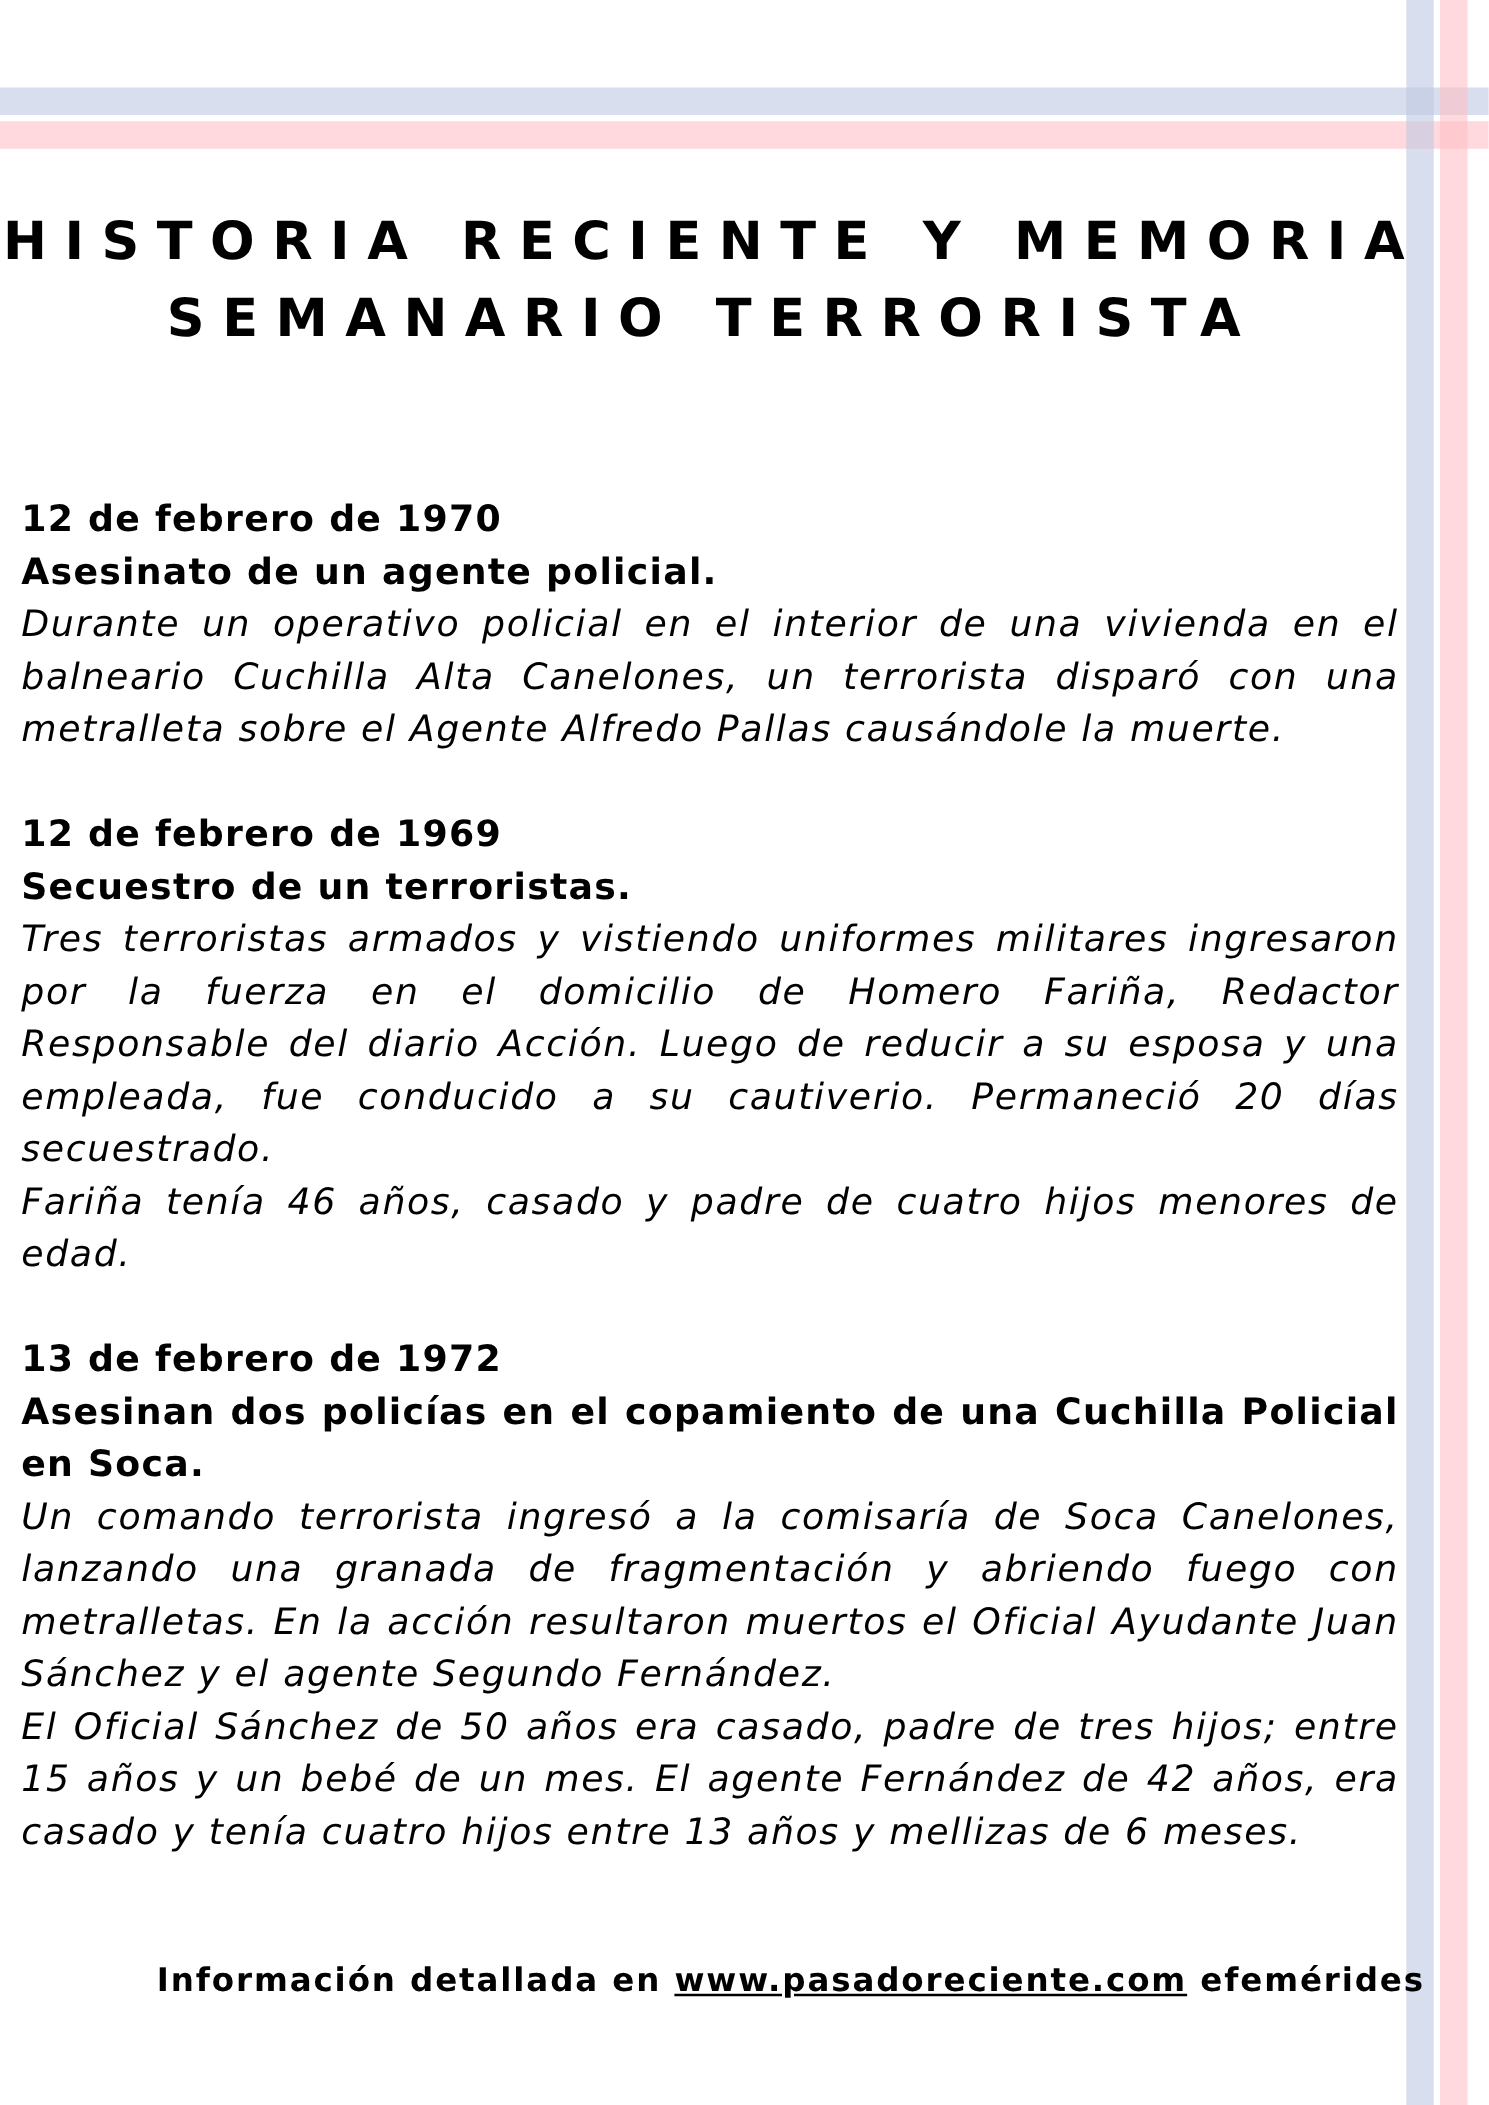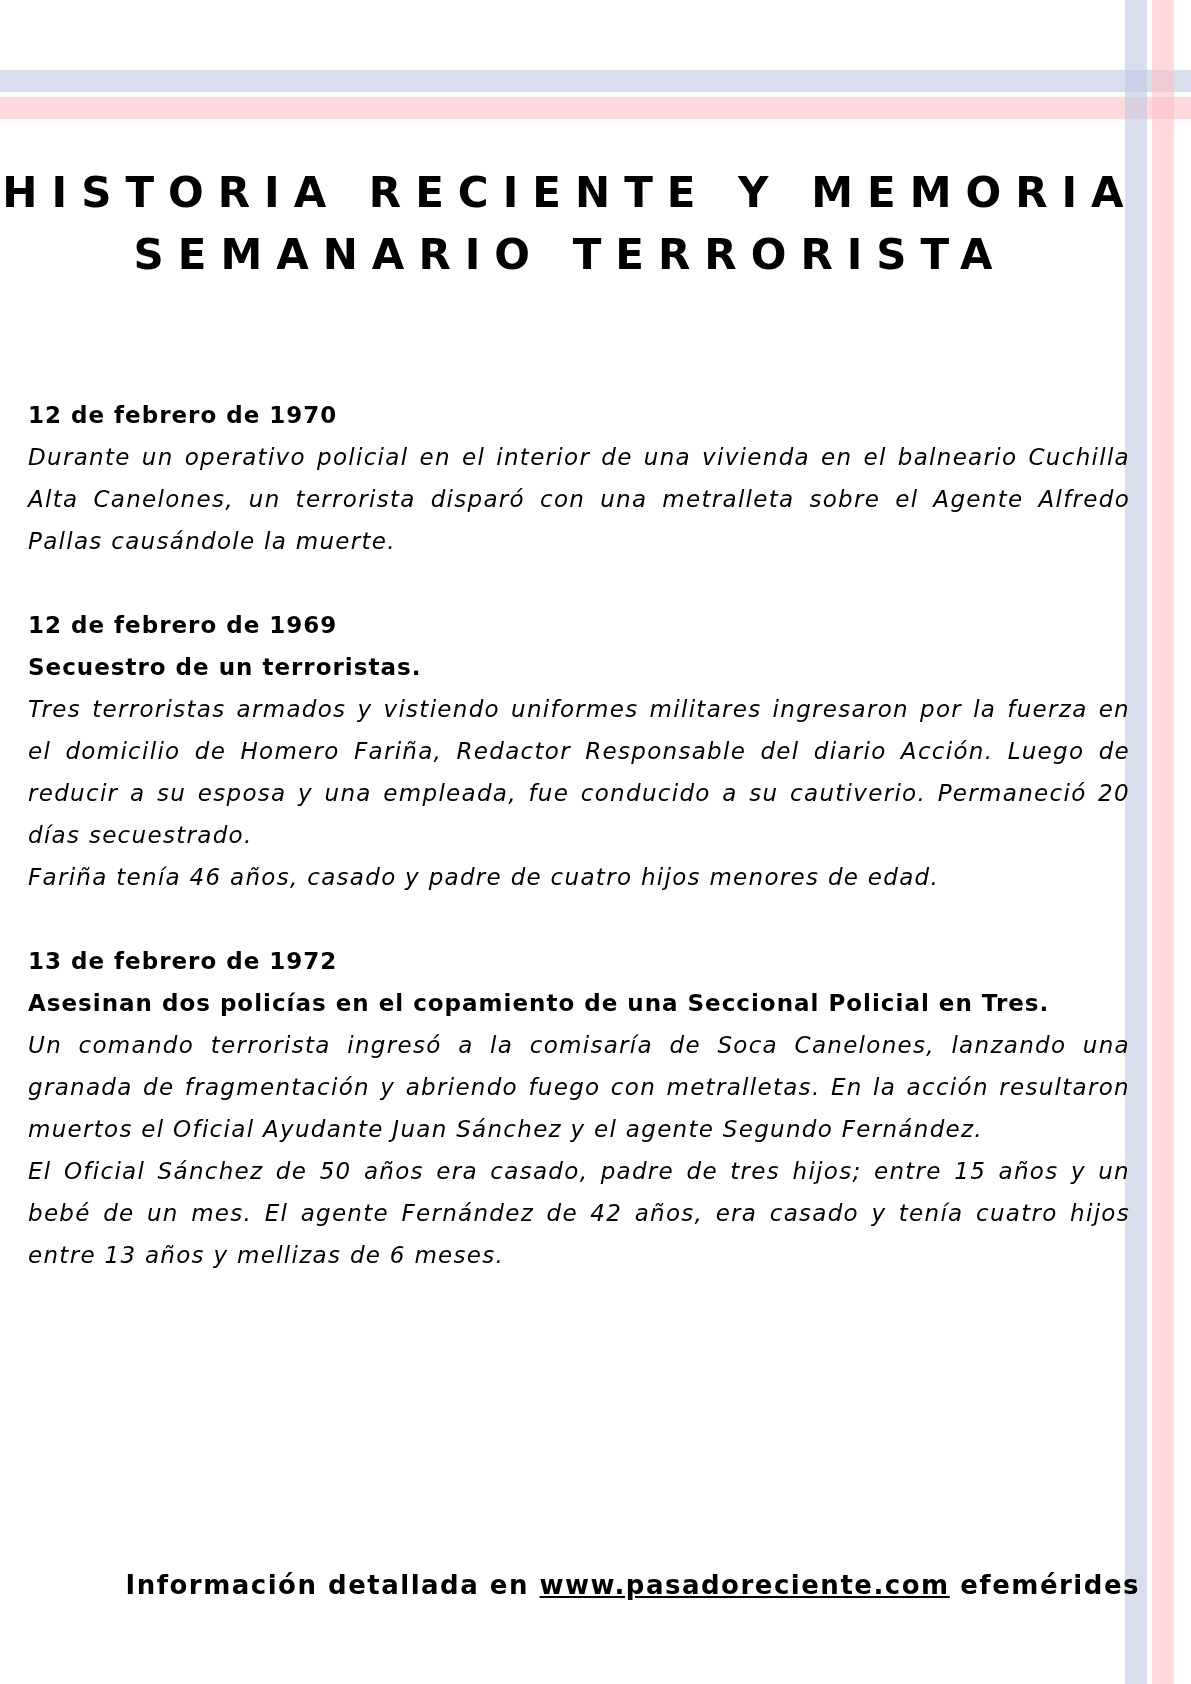--- a/index.html
+++ b/index.html
@@ -26,24 +26,24 @@
       font-family: "DejaVu Sans", sans-serif;
       font-weight: bold;
       font-size: 42px;
       letter-spacing: 14px;
       line-height: 62px;
     }
     .title div { }
 
     .content {
       position: absolute;
-      left: 28px;
+      left: 17px;
       top: 394px;
       width: 1102px;
-      font-size: 23px;
+      font-size: 29px;
       line-height: 42px;
     }
     .entry { margin-bottom: 42px; }
     .entry-date, .entry-heading {
       font-weight: bold;
       letter-spacing: 1px;
     }
     .entry-heading { text-align: justify; }
     .entry-para {
       text-align: justify;
@@ -72,33 +72,34 @@
 <div class="stripe v-pink"></div>
 
 <header class="title">
   <div>HISTORIA RECIENTE Y MEMORIA</div>
   <div>SEMANARIO TERRORISTA</div>
 </header>
 
 <main class="content">
   <section class="entry">
     <div class="entry-date">12 de febrero de 1970</div>
+    <div class="entry-heading">Asesinato de un agente policial.</div>
     <div class="entry-para">Durante un operativo policial en el interior de una vivienda en el balneario Cuchilla Alta Canelones, un terrorista disparó con una metralleta sobre el Agente Alfredo Pallas causándole la muerte.</div>
   </section>
 
   <section class="entry">
     <div class="entry-date">12 de febrero de 1969</div>
     <div class="entry-heading">Secuestro de un terroristas.</div>
     <div class="entry-para">Tres terroristas armados y vistiendo uniformes militares  ingresaron por la fuerza en el domicilio de Homero Fariña, Redactor Responsable del diario Acción. Luego de reducir a su esposa y una empleada, fue conducido a su cautiverio. Permaneció 20 días secuestrado.</div>
     <div class="entry-para">Fariña tenía 46 años, casado y padre de cuatro hijos menores de edad.</div>
   </section>
 
   <section class="entry">
     <div class="entry-date">13 de febrero de 1972</div>
-    <div class="entry-heading">Asesinan dos policías en el copamiento de una Seccional Policial en Tres.</div>
+    <div class="entry-heading">Asesinan dos policías en el copamiento de una Cuchilla Policial en Soca.</div>
     <div class="entry-para">Un comando terrorista ingresó a la comisaría de Soca Canelones, lanzando una granada de fragmentación y abriendo fuego con metralletas. En la acción resultaron muertos el Oficial Ayudante Juan Sánchez y el agente Segundo Fernández.</div>
     <div class="entry-para">El Oficial Sánchez de 50 años era casado, padre de tres hijos; entre 15 años y un bebé de un mes. El agente Fernández de 42 años, era casado y tenía cuatro hijos entre 13 años y mellizas de 6 meses.</div>
   </section>
 </main>
 
 <footer class="footer">
   <span>Información detallada en </span><a href="www.pasadoreciente.com">www.pasadoreciente.com</a><span> efemérides</span>
 </footer>
 
 </body></html>

